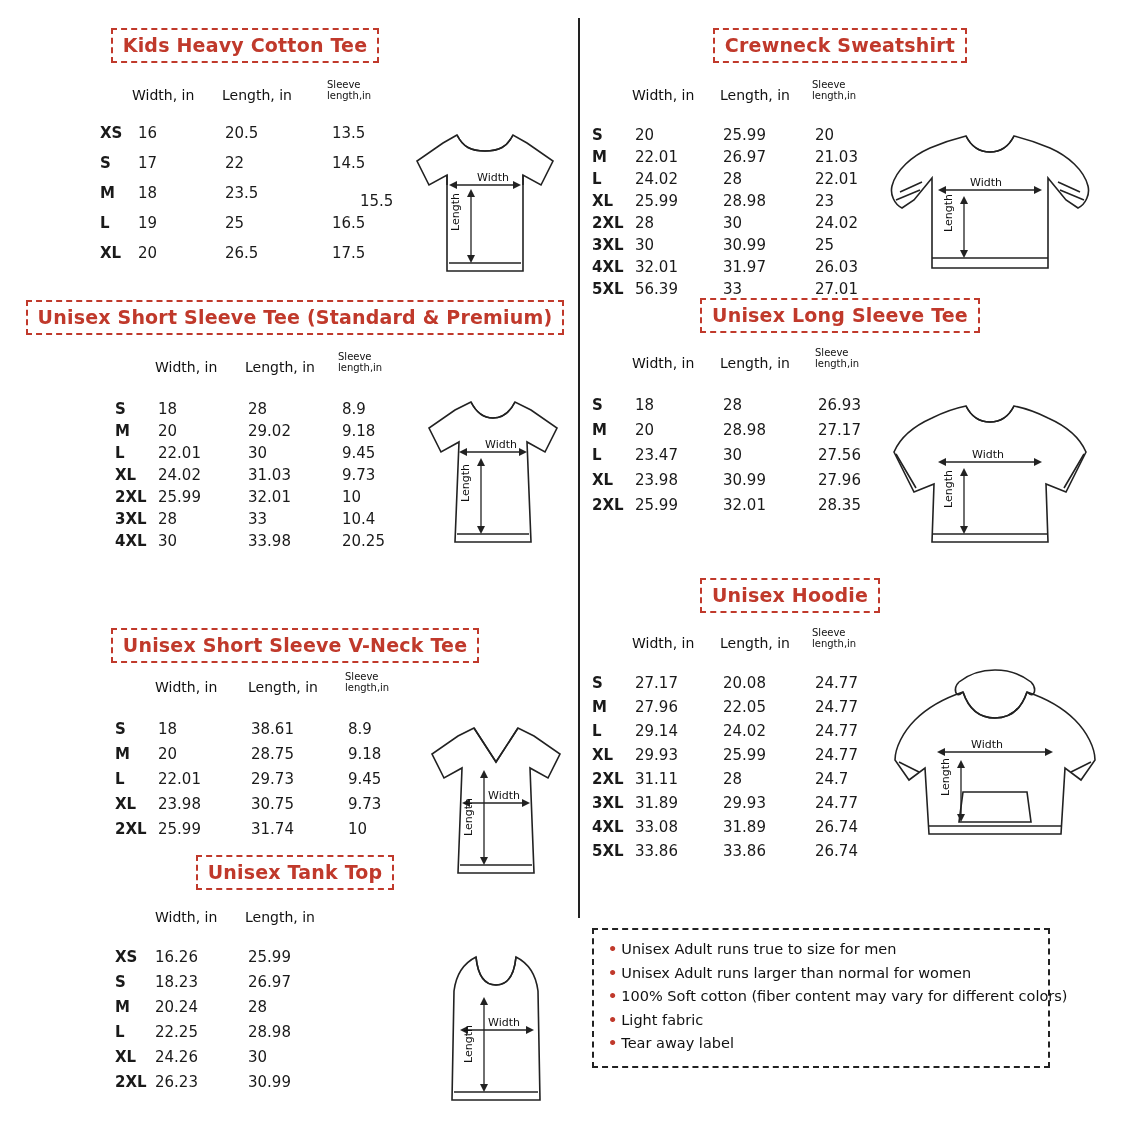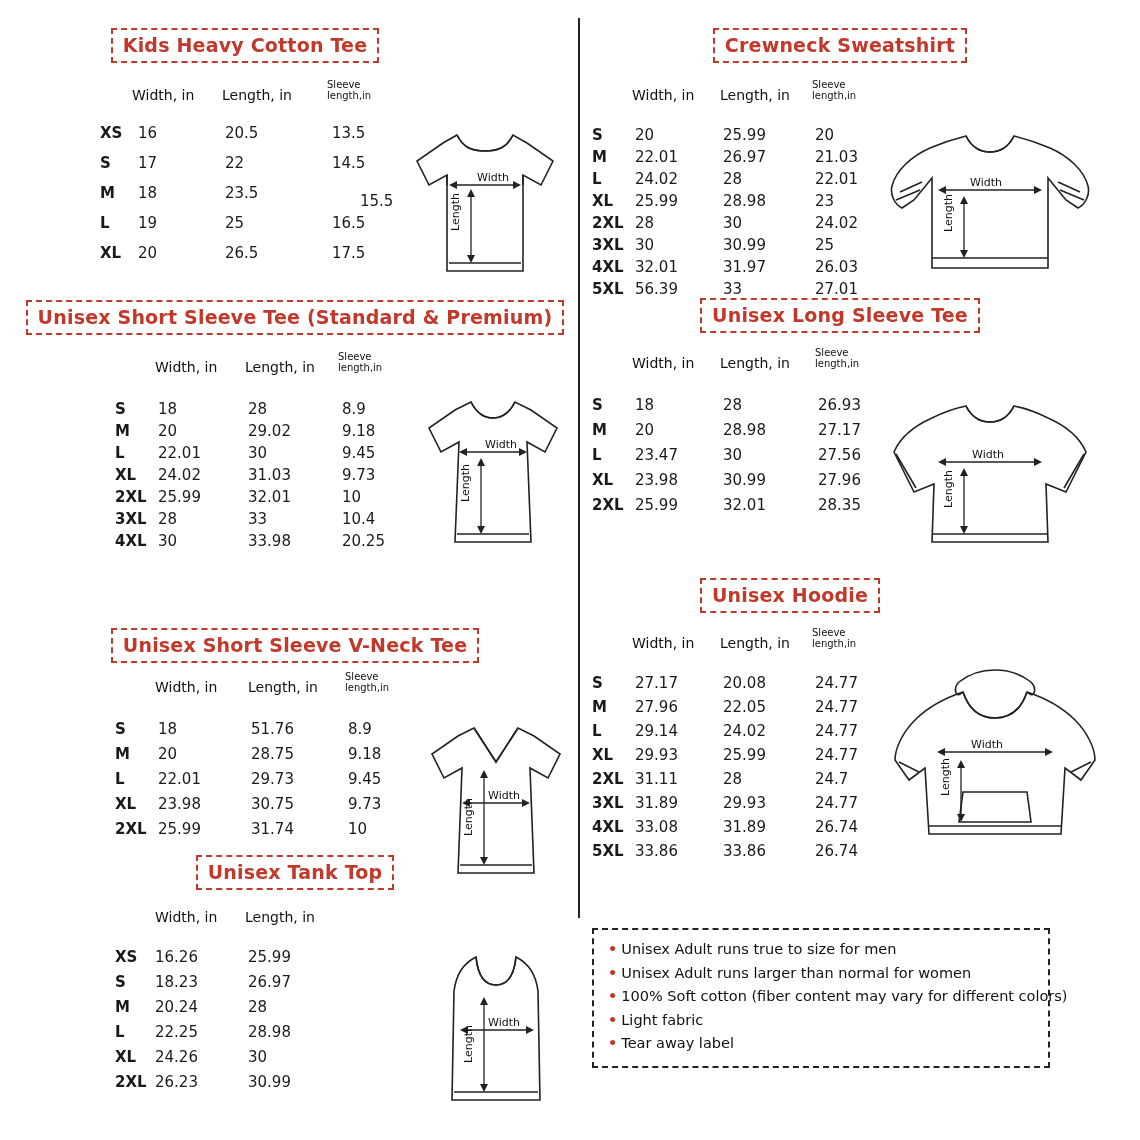--- a/index.html
+++ b/index.html
@@ -241,21 +241,21 @@
     <div class="title-wrap" style="width:550px;">
       <span class="title">Unisex Short Sleeve V-Neck Tee</span>
     </div>
     <div class="hdr" style="left:135px; top:52px;">Width, in</div>
     <div class="hdr" style="left:228px; top:52px;">Length, in</div>
     <div class="hdr small" style="left:325px; top:44px;"><span>Sleeve</span><br><span>length,in</span></div>
 
     <div>
       <span class="cell-size" style="left:95px; top:92px;">S</span>
       <span class="cell" style="left:138px; top:92px;">18</span>
-      <span class="cell" style="left:231px; top:92px;">51.76</span>
+      <span class="cell" style="left:231px; top:92px;">38.61</span>
       <span class="cell" style="left:328px; top:92px;">8.9</span>
     </div>
     <div>
       <span class="cell-size" style="left:95px; top:117px;">M</span>
       <span class="cell" style="left:138px; top:117px;">20</span>
       <span class="cell" style="left:231px; top:117px;">28.75</span>
       <span class="cell" style="left:328px; top:117px;">9.18</span>
     </div>
     <div>
       <span class="cell-size" style="left:95px; top:142px;">L</span>

